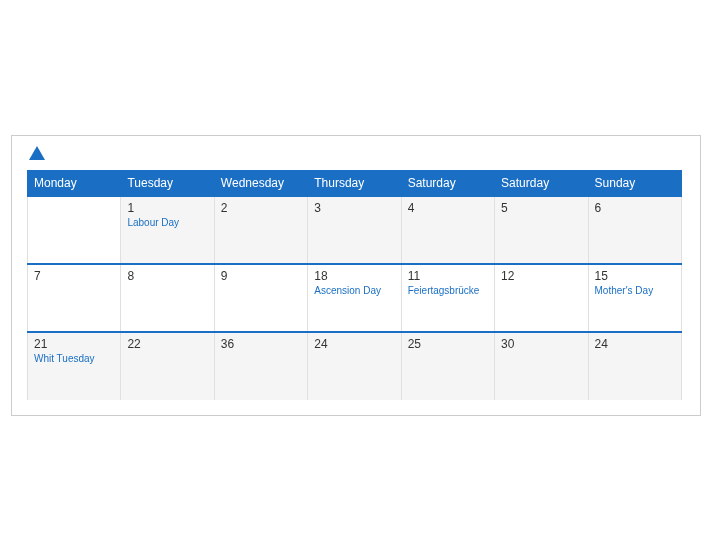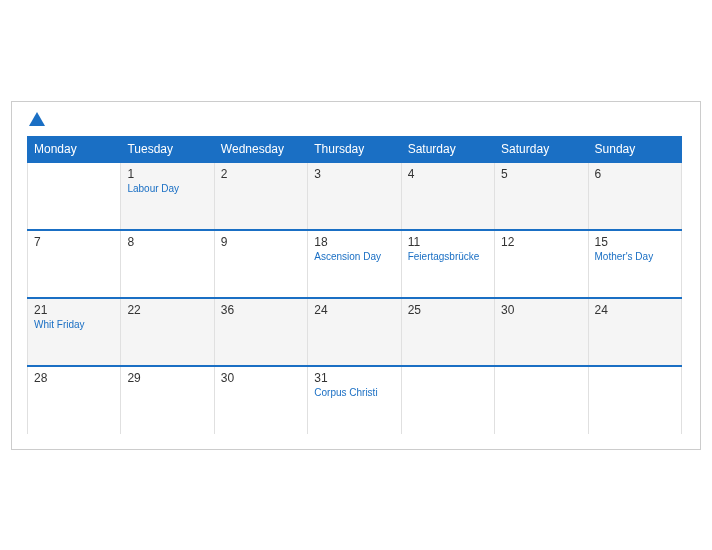--- a/index.html
+++ b/index.html
@@ -181,54 +181,36 @@
             <span class="day-num">12</span>
           </td>
           <td>
             <span class="day-num">15</span>
             <span class="holiday">Mother's Day</span>
           </td>
         </tr>
         <tr>
           <td>
             <span class="day-num">21</span>
-            <span class="holiday">Whit Friday</span>
+            <span class="holiday">Whit Tuesday</span>
           </td>
           <td>
             <span class="day-num">22</span>
           </td>
           <td>
             <span class="day-num">36</span>
           </td>
           <td>
             <span class="day-num">24</span>
           </td>
           <td>
             <span class="day-num">25</span>
           </td>
           <td>
             <span class="day-num">30</span>
           </td>
           <td>
             <span class="day-num">24</span>
           </td>
-        </tr>
-        <tr>
-          <td>
-            <span class="day-num">28</span>
-          </td>
-          <td>
-            <span class="day-num">29</span>
-          </td>
-          <td>
-            <span class="day-num">30</span>
-          </td>
-          <td>
-            <span class="day-num">31</span>
-            <span class="holiday">Corpus Christi</span>
-          </td>
-          <td class="empty-cell"></td>
-          <td class="empty-cell"></td>
-          <td class="empty-cell"></td>
         </tr>
       </tbody>
   </table>
 </div>
 
 </body></html>

